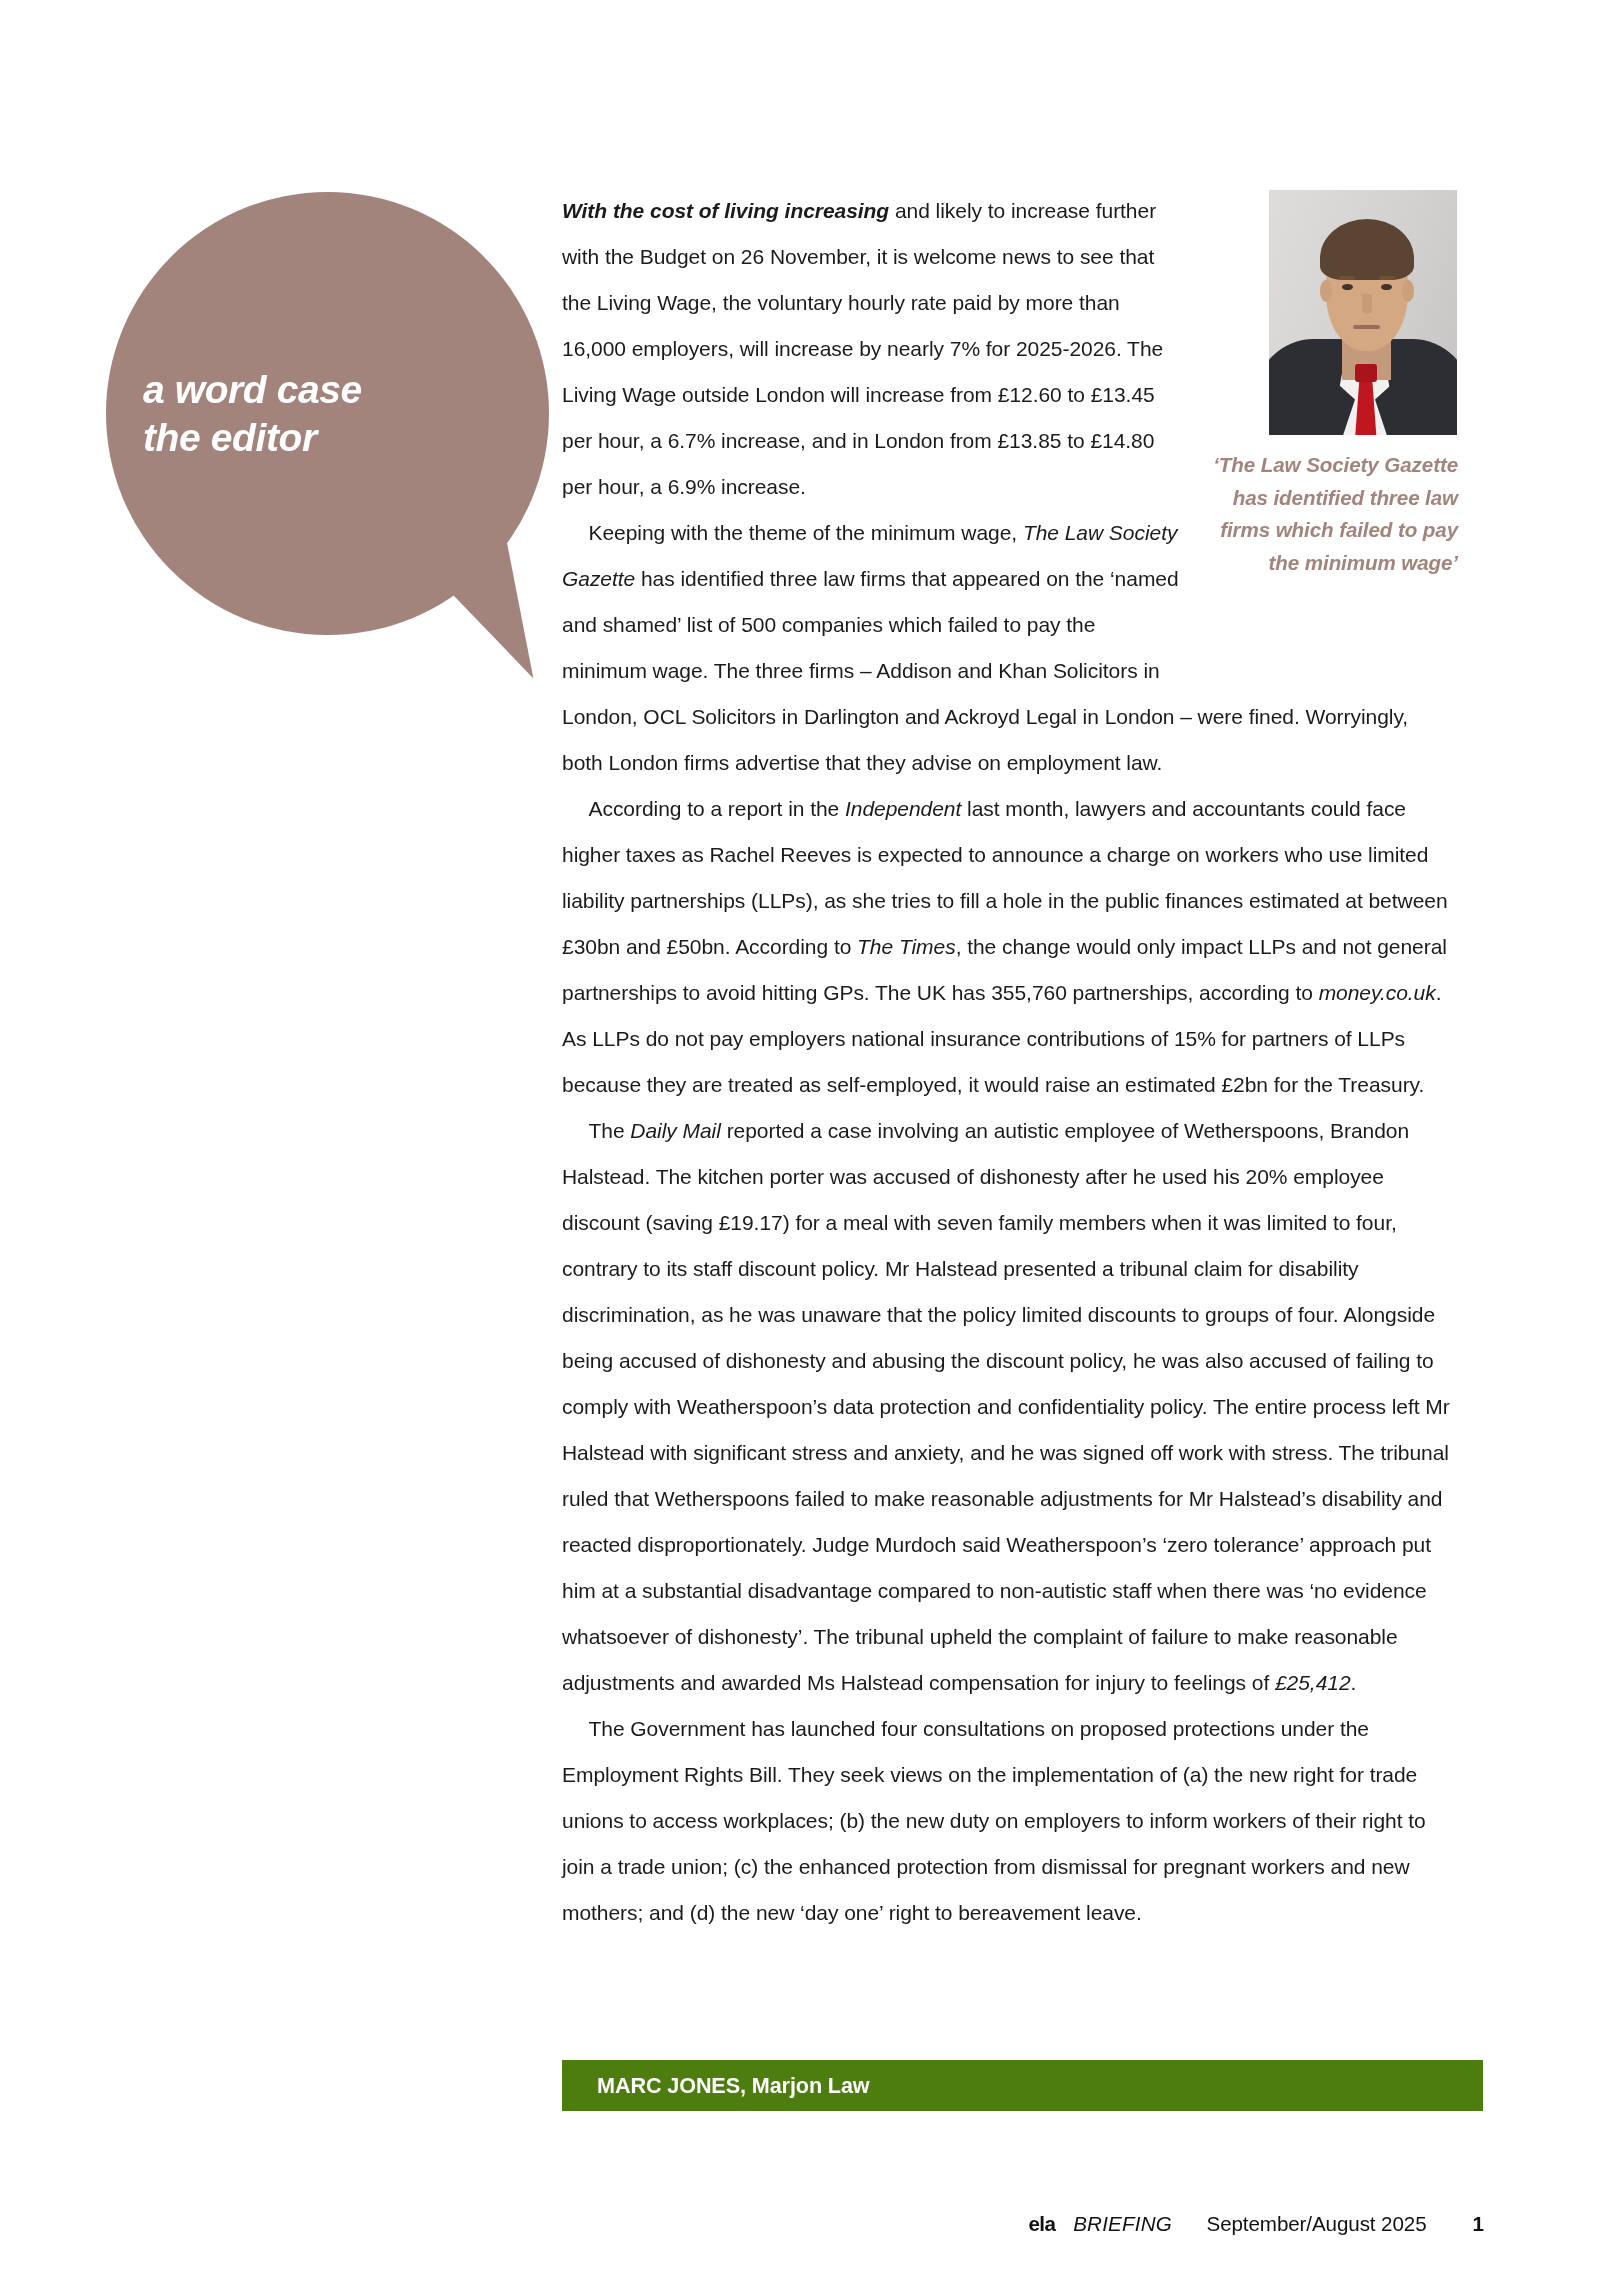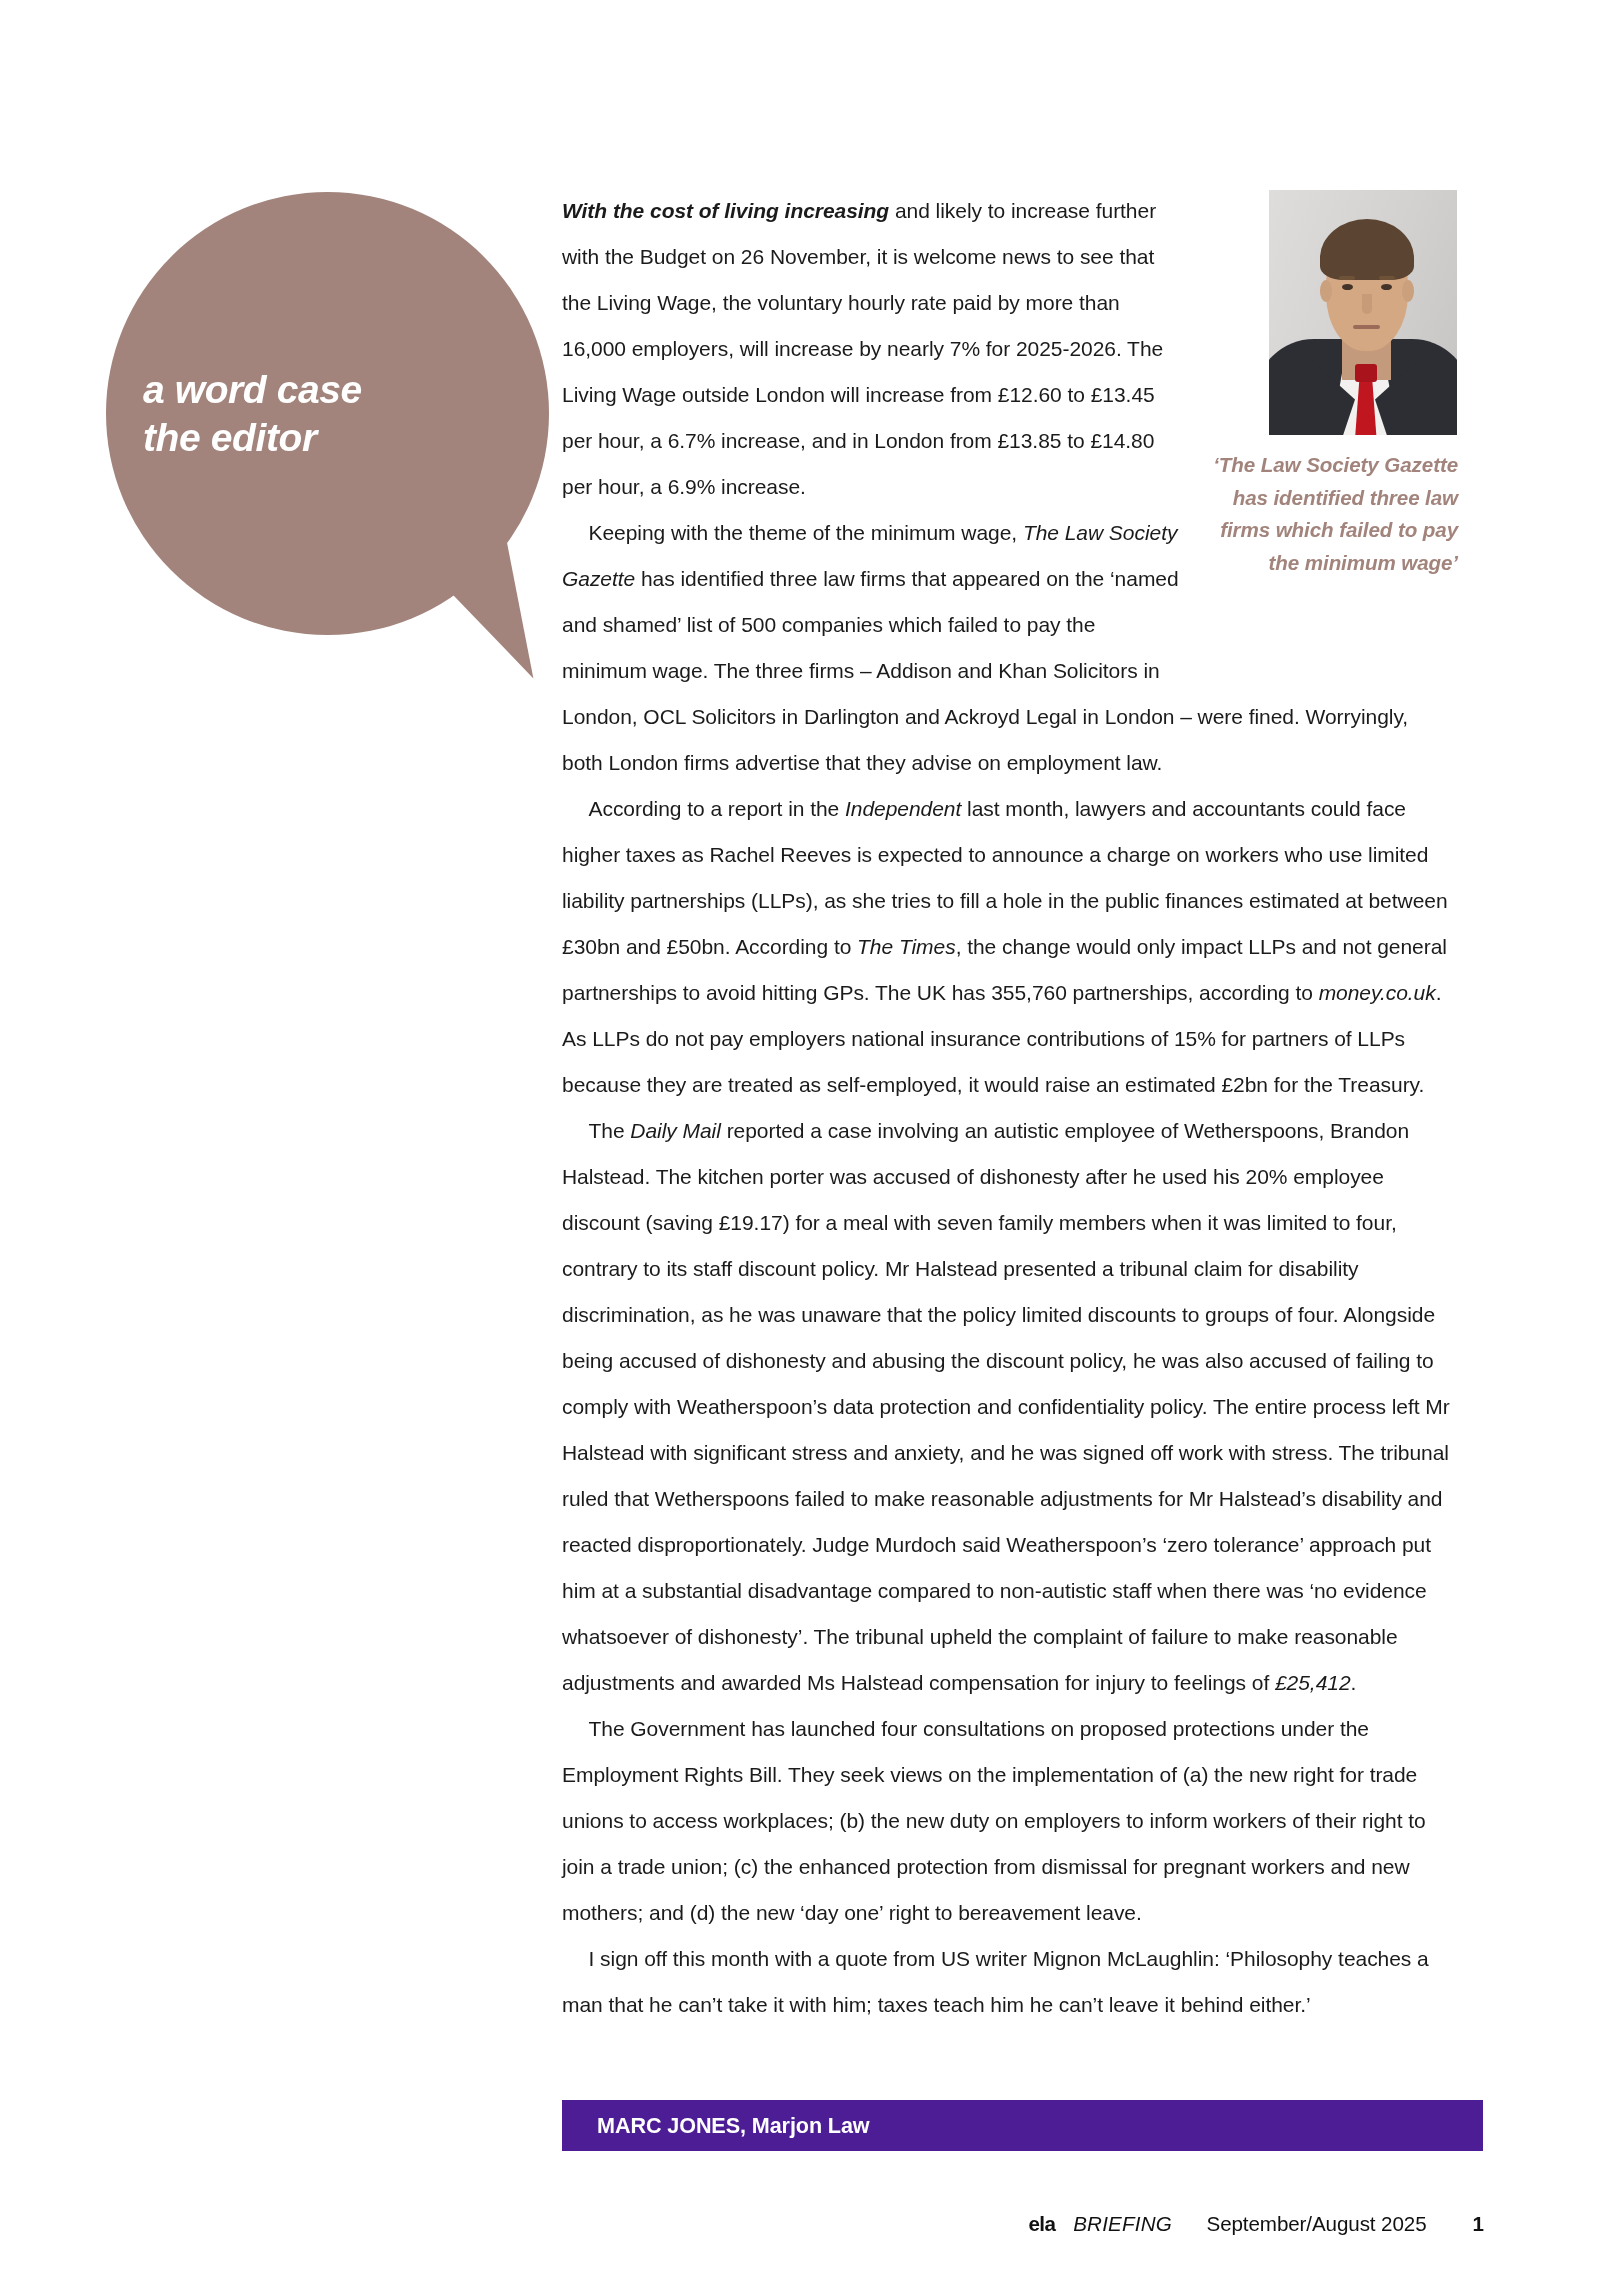--- a/index.html
+++ b/index.html
@@ -264,24 +264,23 @@
   #article b { font-weight: bold; font-style: italic; }
   #article i { font-style: italic; }
 
   
   #byline {
     position: absolute;
     left: 562px;
     top: 2060px;
     width: 921px;
     height: 51px;
-    background: #4c1d95;
+    background: #4d7c0f;
     display: flex;
     align-items: center;
-    margin-top: 40px;
   }
   #byline-text {
     color: #ffffff;
     font-size: 21.6px;
     font-weight: bold;
     padding-left: 35px;
     letter-spacing: -0.1px;
   }
   #byline-text .sub { font-weight: bold; }
 
@@ -356,21 +355,20 @@
 
   <p class="indent"><span>Keeping with the theme of the minimum wage, </span><i>The Law Society Gazette</i><span> has identified three law firms that appeared on the ‘named and shamed’ list of 500 companies which failed to pay the minimum wage. The three firms – Addison and Khan Solicitors in London, OCL Solicitors in Darlington and Ackroyd Legal in London – were fined. Worryingly, both London firms advertise that they advise on employment law.</span></p>
 
   <p class="indent"><span>According to a report in the </span><i>Independent</i><span> last month, lawyers and accountants could face higher taxes as Rachel Reeves is expected to announce a charge on workers who use limited liability partnerships (LLPs), as she tries to fill a hole in the public finances estimated at between £30bn and £50bn. According to </span><i>The Times</i><span>, the change would only impact LLPs and not general partnerships to avoid hitting GPs. The UK has 355,760 partnerships, according to </span><i>money.co.uk</i><span>. As LLPs do not pay employers national insurance contributions of 15% for partners of LLPs because they are treated as self-employed, it would raise an estimated £2bn for the Treasury.</span></p>
 
   <p class="indent"><span>The </span><i>Daily Mail</i><span> reported a case involving an autistic employee of Wetherspoons, Brandon Halstead. The kitchen porter was accused of dishonesty after he used his 20% employee discount (saving £19.17) for a meal with seven family members when it was limited to four, contrary to its staff discount policy. Mr Halstead presented a tribunal claim for disability discrimination, as he was unaware that the policy limited discounts to groups of four. Alongside being accused of dishonesty and abusing the discount policy, he was also accused of failing to comply with Weatherspoon’s data protection and confidentiality policy. The entire process left Mr Halstead with significant stress and anxiety, and he was signed off work with stress. The tribunal ruled that Wetherspoons failed to make reasonable adjustments for Mr Halstead’s disability and reacted disproportionately. Judge Murdoch said Weatherspoon’s ‘zero tolerance’ approach put him at a substantial disadvantage compared to non-autistic staff when there was ‘no evidence whatsoever of dishonesty’. The tribunal upheld the complaint of failure to make reasonable adjustments and awarded Ms Halstead compensation for injury to feelings of </span><i>£25,412</i><span>.</span></p>
 
   <p class="indent">The Government has launched four consultations on proposed protections under the Employment Rights Bill. They seek views on the implementation of (a) the new right for trade unions to access workplaces; (b) the new duty on employers to inform workers of their right to join a trade union; (c) the enhanced protection from dismissal for pregnant workers and new mothers; and (d) the new ‘day one’ right to bereavement leave.</p>
 
 
-  <p class="indent">I sign off this month with a quote from US writer Mignon McLaughlin: ‘Philosophy teaches a man that he can’t take it with him; taxes teach him he can’t leave it behind either.’</p>
 </div>
 
 <div id="byline">
   <div id="byline-text"><span>MARC JONES,</span><span class="sub"> Marjon Law</span></div>
 </div>
 
 <div id="footer">
   <span class="ela">ela</span>
   <span class="briefing">BRIEFING</span>
   <span class="issue">September/August 2025</span>

